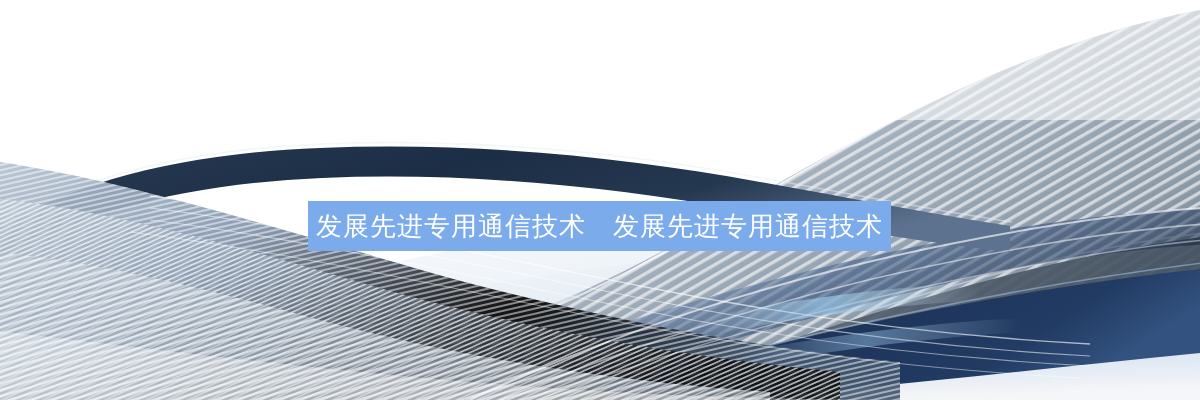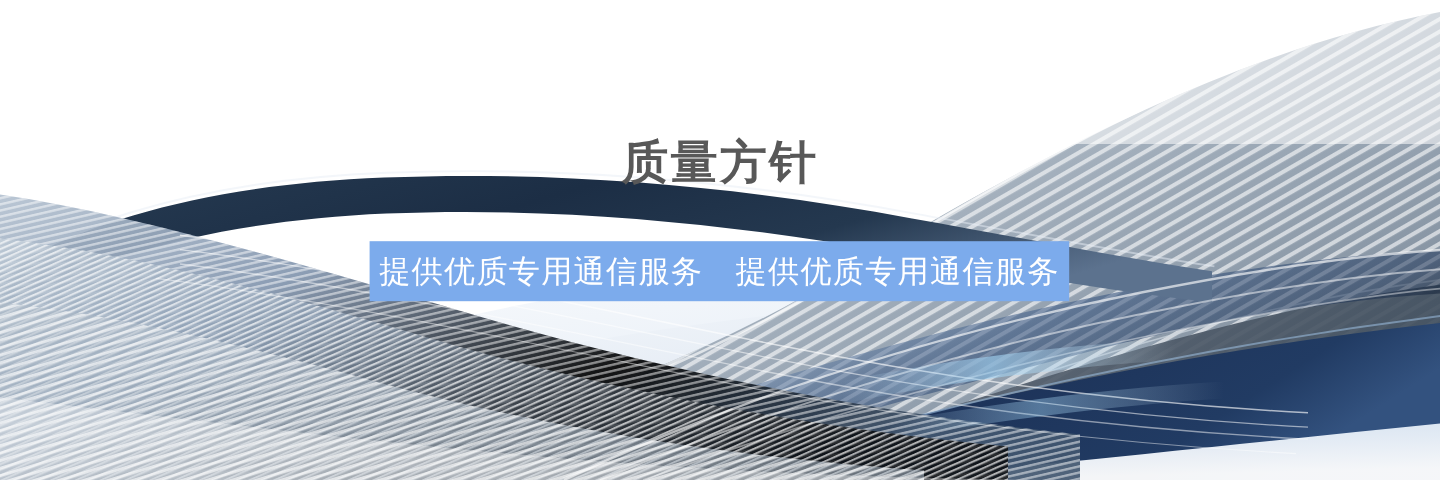--- a/index.html
+++ b/index.html
@@ -207,19 +207,18 @@
     </g>
 
     <path d="M700,318 C790,300 880,288 980,282 L980,300 C884,306 794,318 704,336 Z" fill="url(#gCyanGlow)" opacity="0.75"></path>
     <path d="M740,352 C830,336 920,324 1020,318 L1020,332 C924,338 834,350 744,366 Z" fill="url(#gCyanGlow)" opacity="0.5"></path>
 
     <path d="M-10,330 C130,346 300,368 470,382 C620,394 760,400 900,400 L-10,400 Z" fill="#ffffff" opacity="0.35"></path>
 
     <rect x="0" y="0" width="1200" height="120" fill="#ffffff" opacity="0.55"></rect>
   </svg>
 
-  <div class="title">质量方针</div>
 
   <div class="slogan-bar">
-    <span class="slogan-text">提供优质专用通信服务　提供优质专用通信服务</span>
+    <span class="slogan-text">发展先进专用通信技术　发展先进专用通信技术</span>
   </div>
 
 </div>
 
 </body></html>

